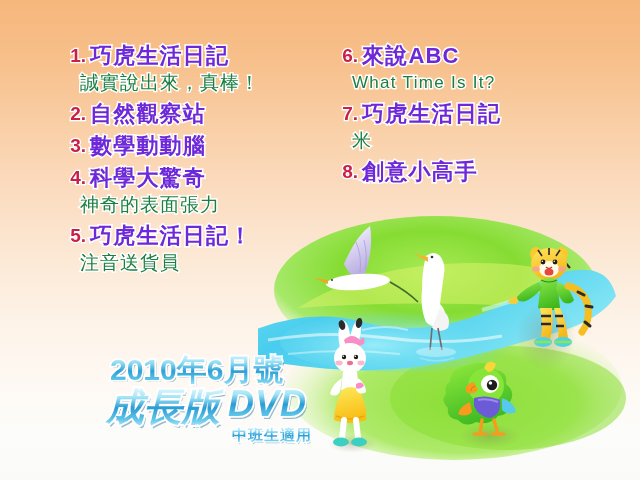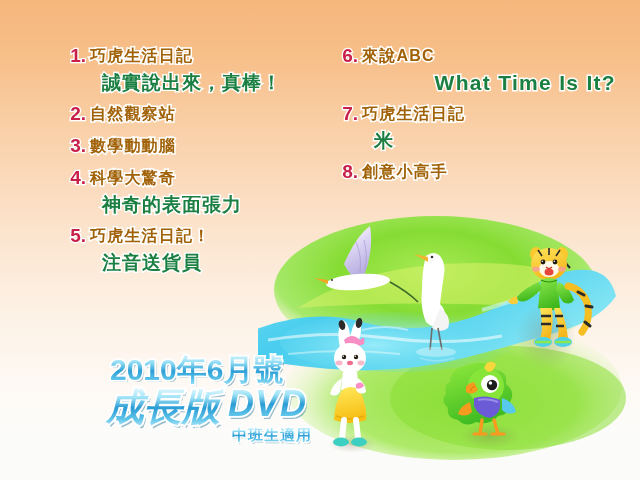--- a/index.html
+++ b/index.html
@@ -42,41 +42,41 @@
     letter-spacing:0px;
     min-width:26px;
     text-align:right;
     padding-right:4px;
     -webkit-text-stroke:2.6px #ffffff;
     paint-order:stroke fill;
     text-shadow:0 1px 0 rgba(255,255,255,.9);
   }
   .prog-title {
     flex:1 1 auto;
-    font-size:16px;
+    font-size:22px;
     font-weight:bold;
-    color:#a16207;
+    color:#6d28d9;
     line-height:28px;
     letter-spacing:1.2px;
     -webkit-text-stroke:3px #ffffff;
     paint-order:stroke fill;
     white-space:nowrap;
   }
   .prog-sub {
     font-size:19px;
-    font-weight:bold;
+    font-weight:normal;
     color:#1a7f41;
     line-height:26px;
     letter-spacing:1px;
-    margin-left:38px;
+    margin-left:16px;
     -webkit-text-stroke:2.8px #ffffff;
     paint-order:stroke fill;
     white-space:nowrap;
   }
-  .prog-sub.en { font-size:21px; letter-spacing:1.3px;text-align:right; }
+  .prog-sub.en { font-size:17px; letter-spacing:1.3px; }
 
   
   #dvd-title { position:absolute; left:64px; top:352px; width:250px; height:96px;margin-left:40px; }
   #dvd-title svg { display:block; width:100%; height:100%; }
 </style>
 </head>
 <body>
 
 <div id="illustration">
   <svg viewBox="0 0 382 268" xmlns="http://www.w3.org/2000/svg">

